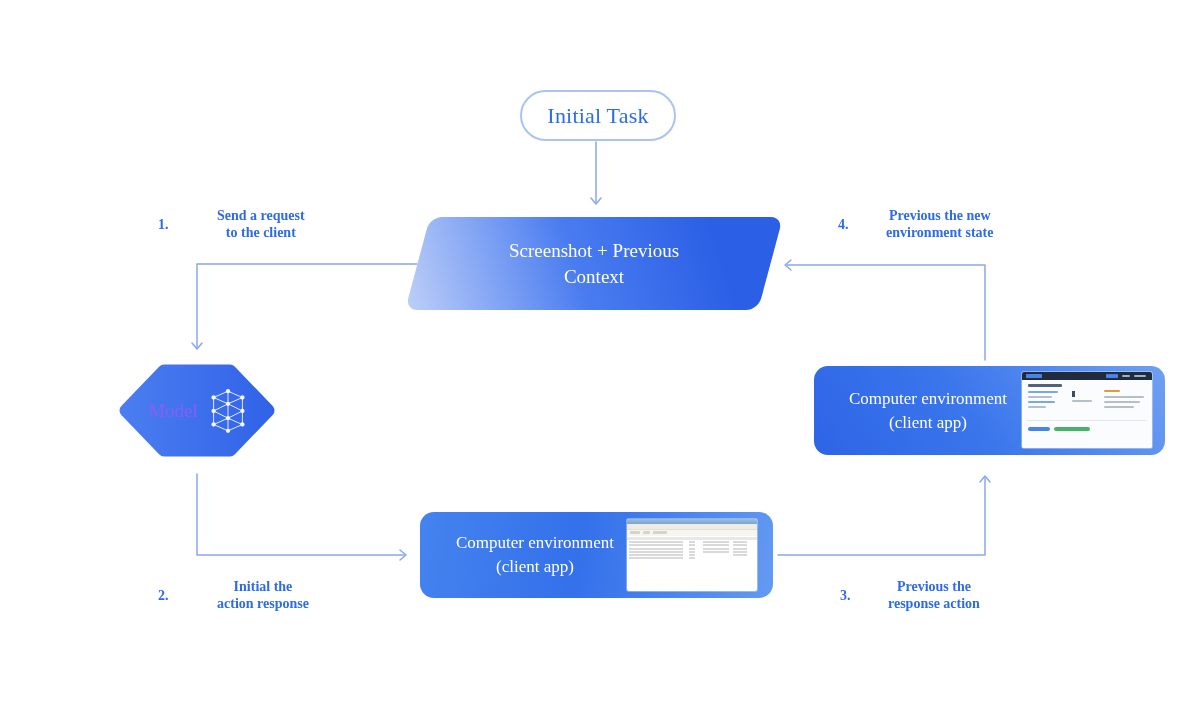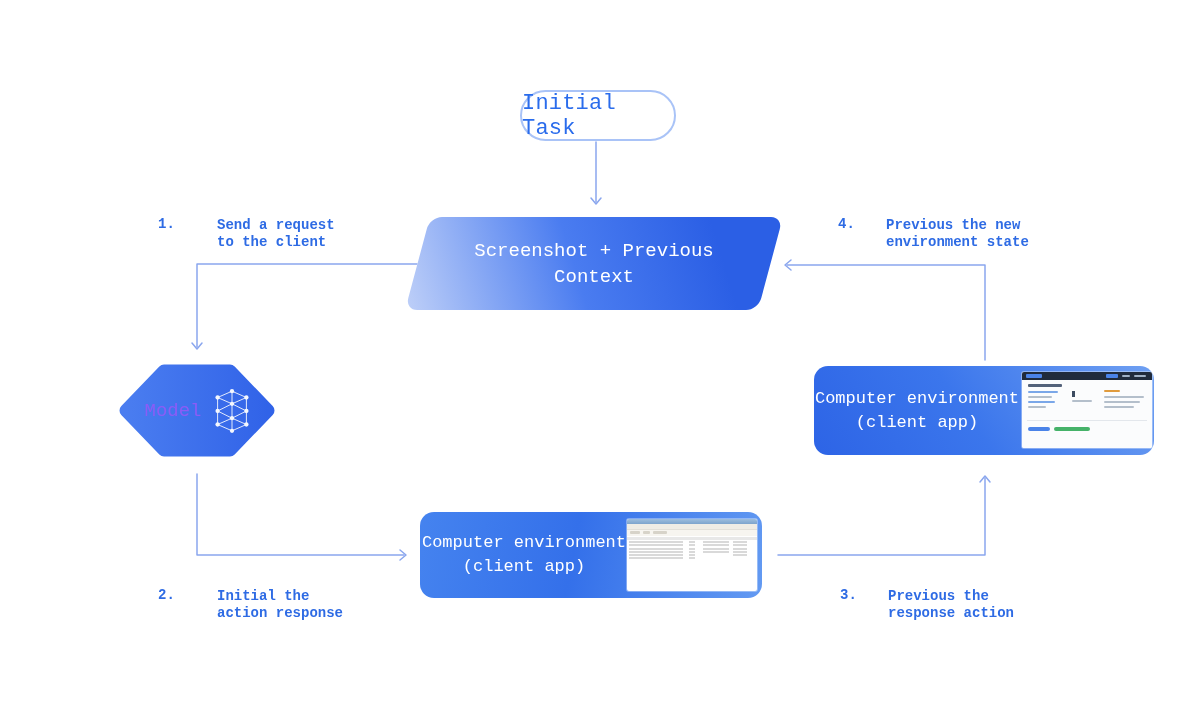--- a/index.html
+++ b/index.html
@@ -1,18 +1,18 @@
 <!DOCTYPE html>
 <html><head>
 <meta charset="utf-8">
 <style>
   html,body{margin:0;padding:0;background:#fff;}
   .canvas{
     position:relative;width:1200px;height:717px;background:#ffffff;
-    font-family:Liberation Mono, monospace;overflow:hidden;
+    font-family:Liberation Serif, serif;overflow:hidden;
   }
   
   .pill{
     position:absolute;left:520px;top:90px;width:152px;height:47px;
     border:2px solid #a9c3f7;border-radius:26px;background:#ffffff;
     display:flex;align-items:center;justify-content:center;
     color:#2a6cec;font-size:22px;font-weight:500;letter-spacing:.2px;
   }
   
   .connectors{position:absolute;left:0;top:0;width:1200px;height:717px;pointer-events:none;}
@@ -30,21 +30,21 @@
   }
   
   .model-node{position:absolute;left:118px;top:363px;width:158px;height:95px;}
   .model-inner{
     position:absolute;inset:0;display:flex;align-items:center;justify-content:center;gap:12px;
     color:#8b5cf6;font-size:19px;font-weight:500;
   }
   
   .env-box{
     position:absolute;border-radius:14px;display:flex;align-items:center;
-    color:#ffffff;font-weight:500;
+    color:#ffffff;font-weight:500;padding-left:11px;
   }
   .env-bottom{
     left:420px;top:512px;width:342px;height:86px;
     background:linear-gradient(100deg,#4583ef 0%,#3470ea 45%,#639af2 100%);
   }
   .env-right{
     left:814px;top:366px;width:340px;height:89px;
     background:linear-gradient(55deg,#2d64e6 0%,#3b76ec 45%,#6fa0f2 100%);
   }
   .env-label{
@@ -73,21 +73,21 @@
   .w-line.blue{background:#7aa7e8;}
   .w-line.orange{background:#e09b3d;}
   .w-num{position:absolute;width:3px;height:6px;background:#3c4b60;}
   .w-divider{position:absolute;left:5px;right:5px;top:40px;height:1px;background:#e3e7ec;}
   .w-btn{position:absolute;height:4px;border-radius:2px;}
   .w-btn.blue{background:#4a83e8;}
   .w-btn.green{background:#45b269;}
   
   .step{position:absolute;color:#2e6be4;font-weight:600;font-size:14px;line-height:17px;}
   .step .num{position:absolute;left:0;top:9px;}
-  .step .lines{position:absolute;top:10px;white-space:nowrap;}
+  .step .lines{position:absolute;top:0;white-space:nowrap;text-align:center;}
   .step.left .lines{left:59px;}
   .step.right .lines{left:48px;}
   .step-1{left:158px;top:207px;}
   .step-2{left:158px;top:578px;}
   .step-3{left:840px;top:578px;}
   .step-4{left:838px;top:207px;}
 </style>
 </head>
 <body>
 

